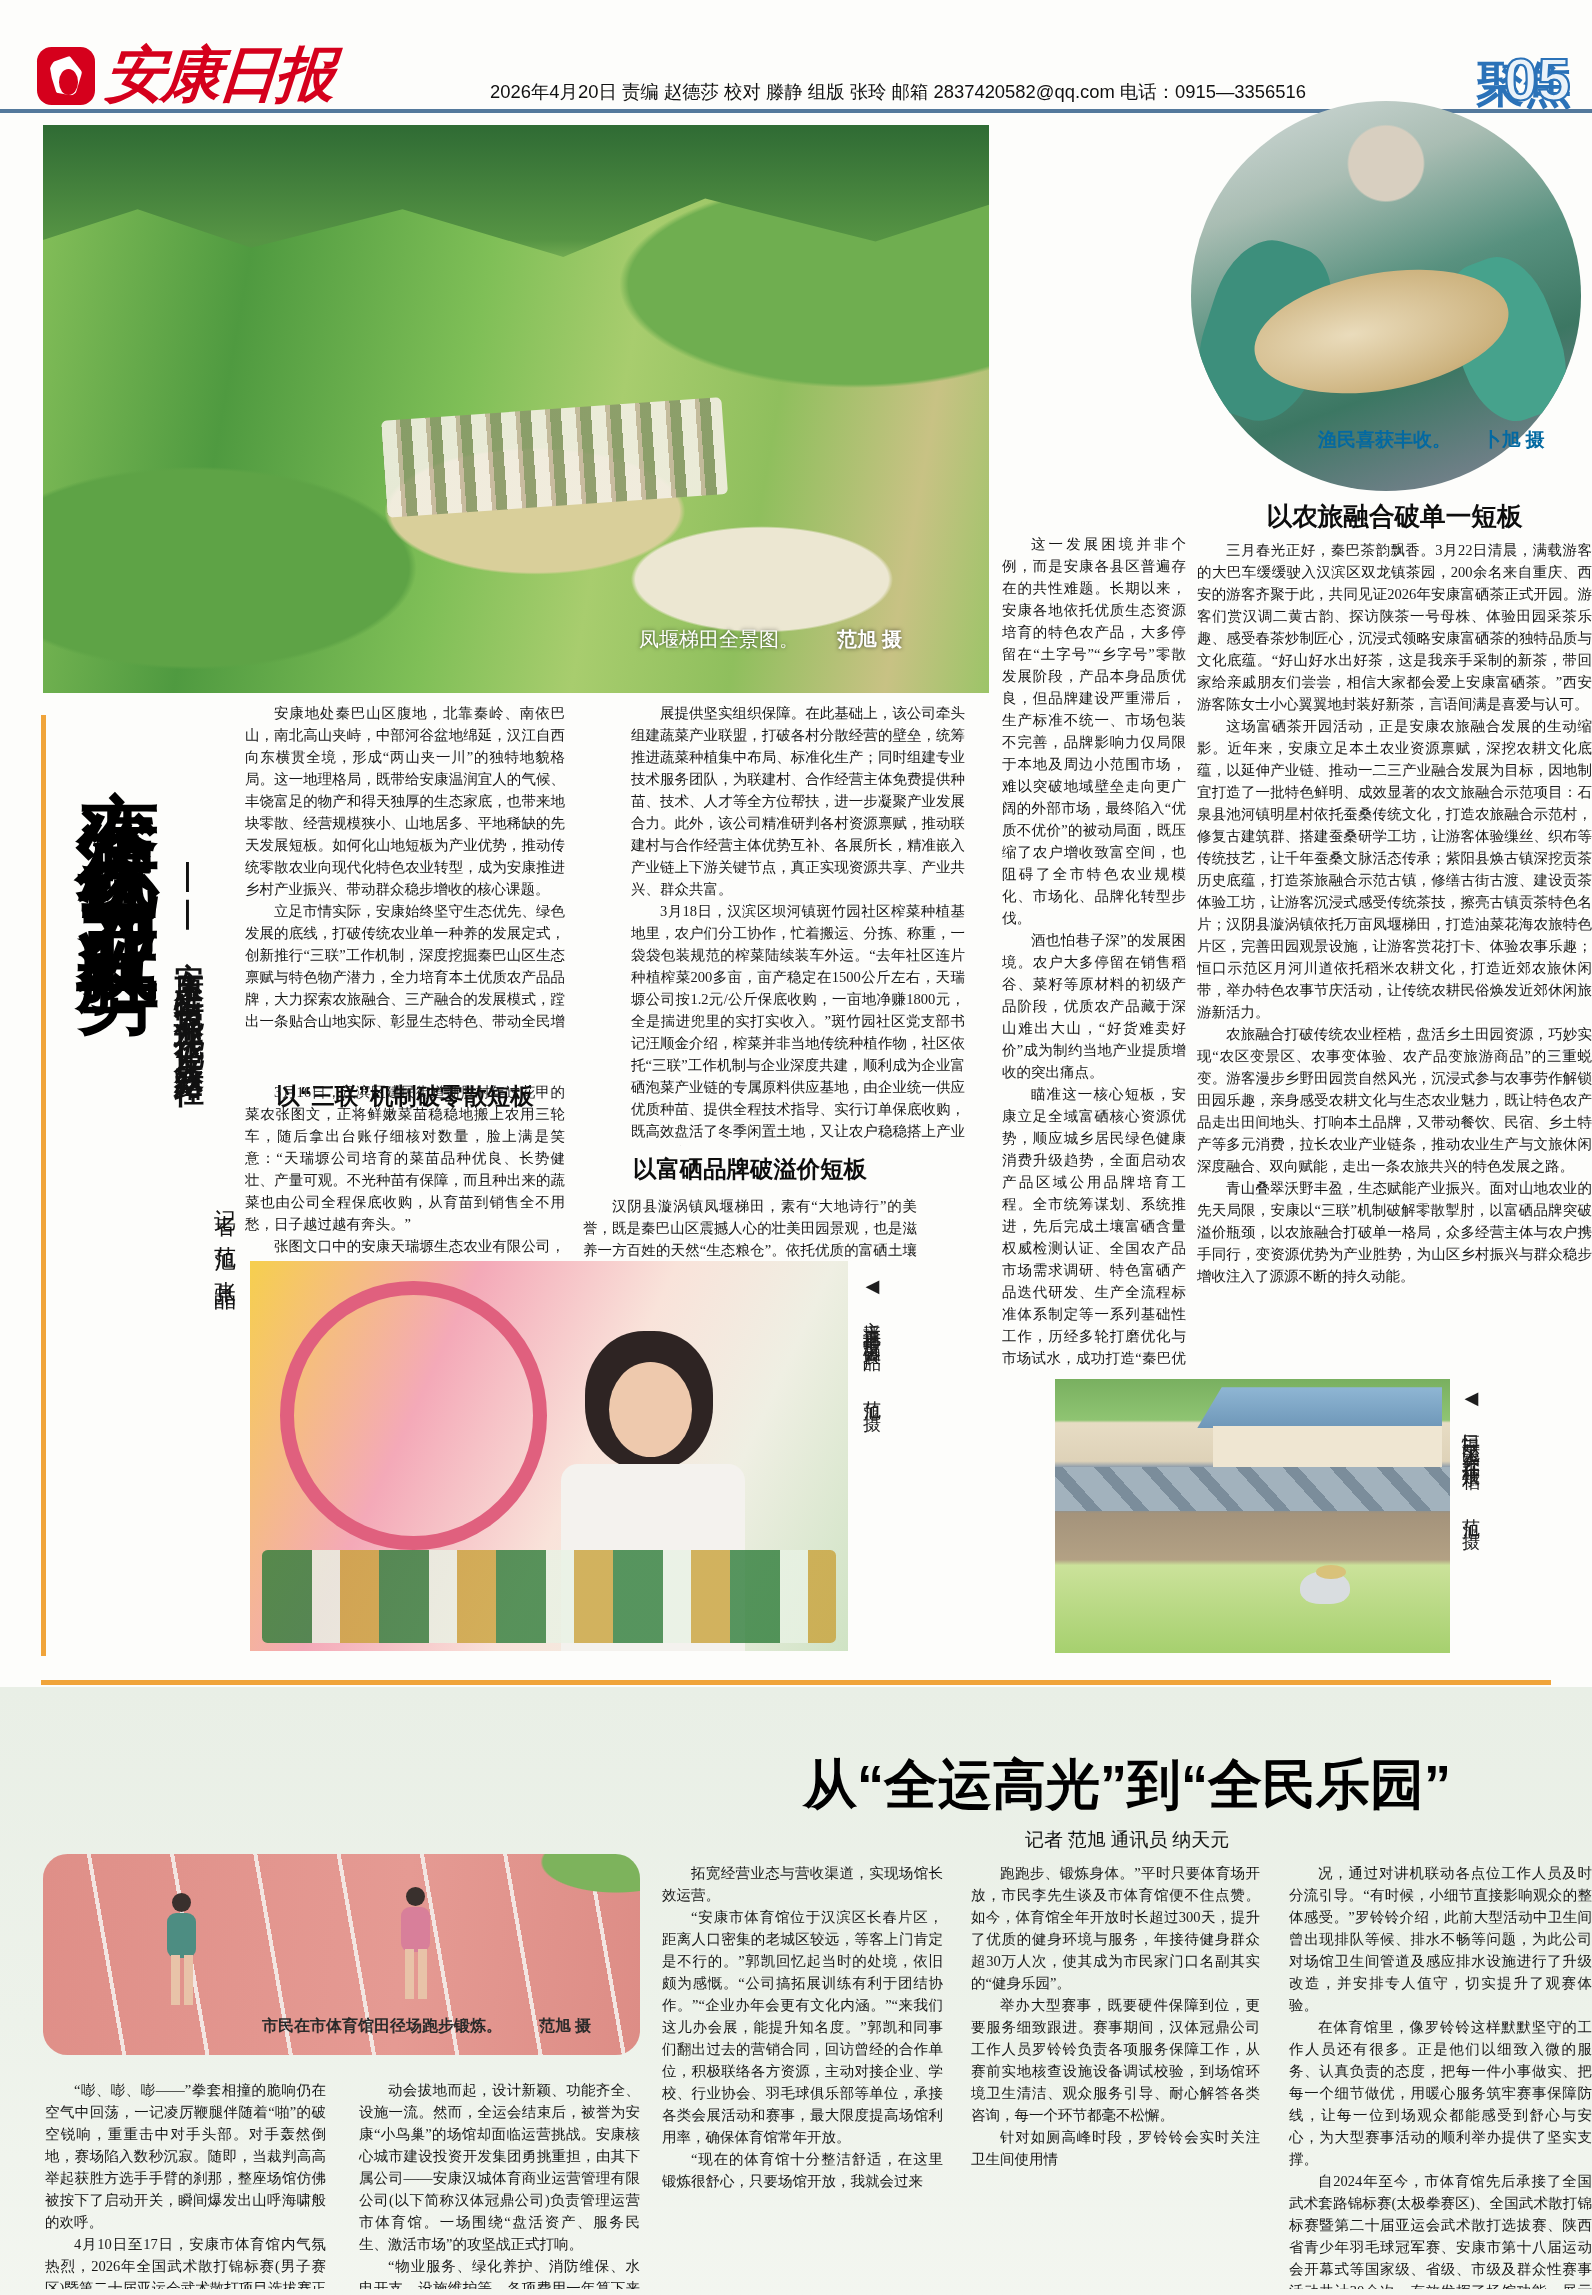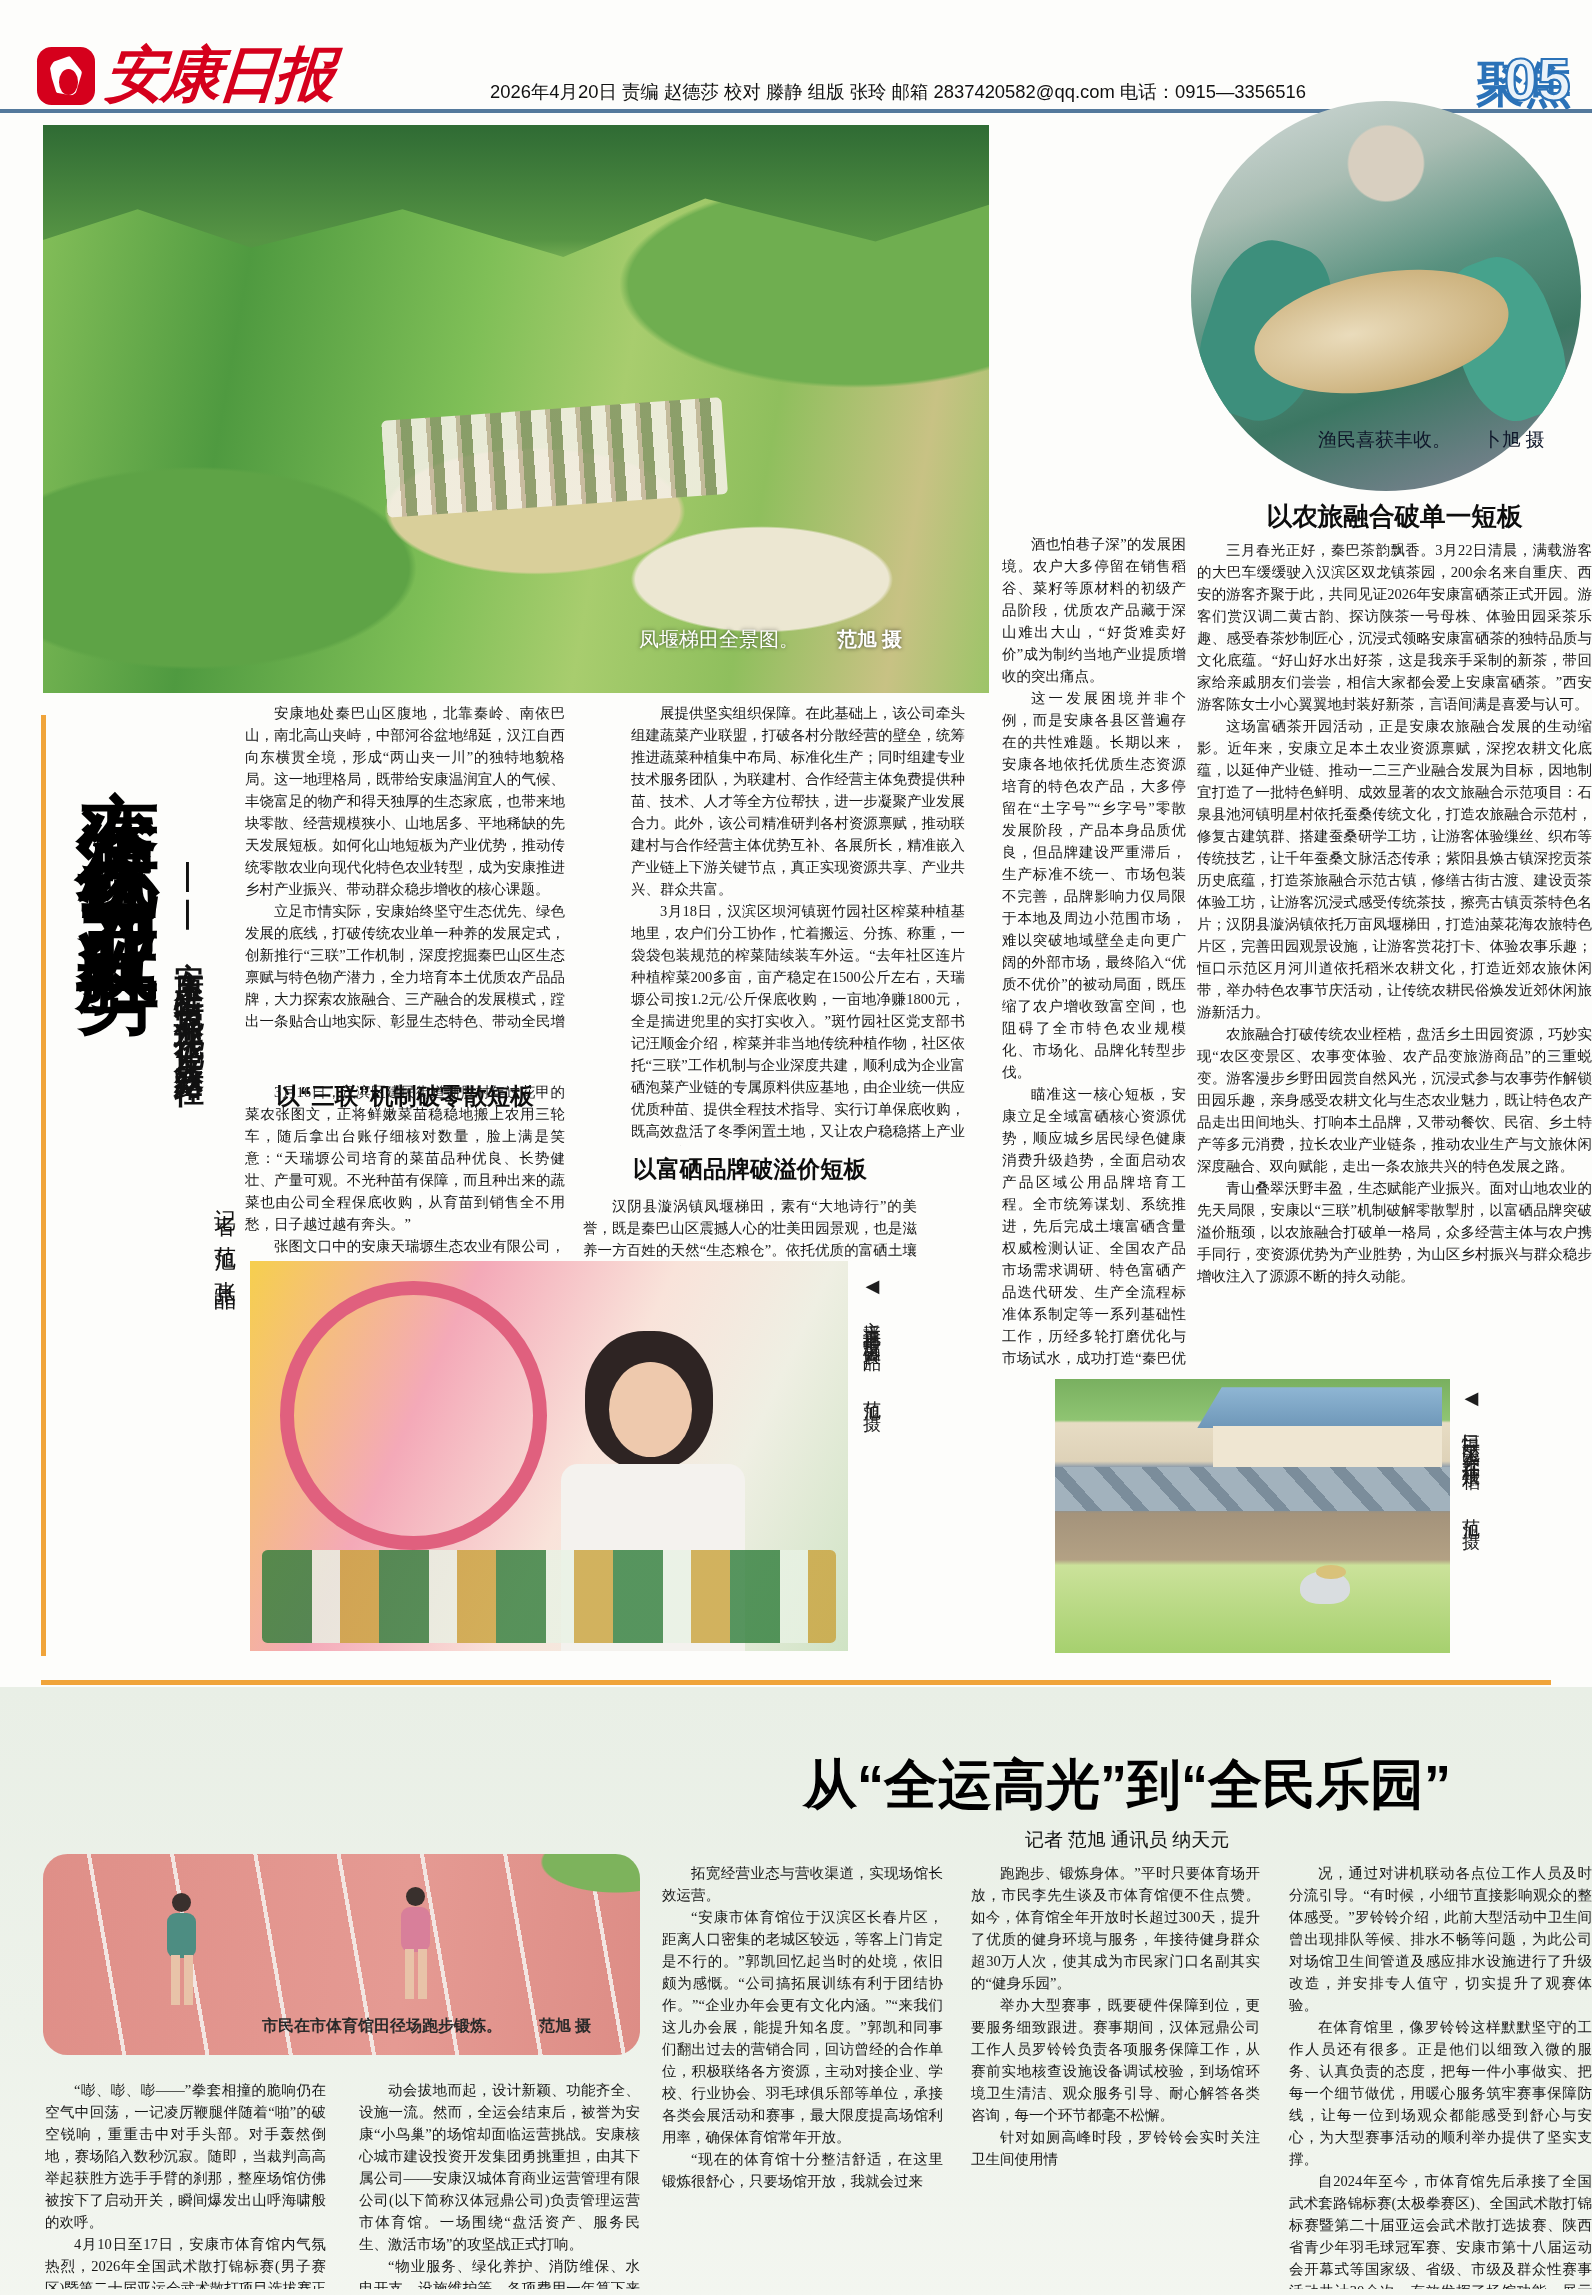--- a/index.html
+++ b/index.html
@@ -24,21 +24,21 @@
     linear-gradient(100deg,#86c05a 0%,#4f9a40 22%,#7fbf57 45%,#a8cd6e 60%,#8fbf5d 75%,#c8c284 90%,#9cc468 100%);}
   #photo-terrace .mountains{position:absolute;top:0;left:0;right:0;height:27%;background:linear-gradient(180deg,#2f6b34,#569444 75%,rgba(86,148,68,0));clip-path:polygon(0 0,100% 0,100% 52%,88% 76%,70% 48%,55% 86%,38% 55%,22% 80%,10% 55%,0 75%);}
   #photo-terrace .village{position:absolute;left:36%;top:50%;width:36%;height:17%;background:repeating-linear-gradient(90deg,#f3efe4 0 14.5px,#c7b9a0 14.5px 19px,#8a9a6a 19px 30px);opacity:.9;transform:rotate(-4deg);border-radius:5.6px;}
   .photo-cap{position:absolute;font-size:20px;color:#ffffff;text-shadow:0 0 4.5px rgba(0,0,0,.65);white-space:nowrap;}
   #photo-fisher{left:1191px;top:101px;width:390px;height:390px;border-radius:50%;background:
     radial-gradient(circle 39px at 50% 16%, #d8cfc0 0 95%, transparent 100%),
     linear-gradient(160deg,#d4dcdb 0%,#a9bdb3 25%,#58917f 48%,#3c7763 68%,#6d7f86 88%,#8c8f99 100%);}
   #photo-fisher .fish{position:absolute;left:16%;top:44%;width:66%;height:30%;background:radial-gradient(ellipse at 38% 48%,#eadcbc,#cdb37f 70%,#b29764);border-radius:50%;transform:rotate(-10deg);}
   #photo-fisher .arm{position:absolute;left:4%;top:36%;width:30%;height:46%;background:#3d8f7c;border-radius:40%;transform:rotate(18deg);}
   #photo-fisher .arm2{position:absolute;right:6%;top:40%;width:26%;height:42%;background:#46a28c;border-radius:40%;transform:rotate(-20deg);}
-  #cap-fisher{position:absolute;left:1318px;top:427px;font-size:19px;color:#0f172a;white-space:nowrap;font-weight:normal;}
+  #cap-fisher{position:absolute;left:1318px;top:427px;font-size:19px;color:#0369a1;white-space:nowrap;font-weight:bold;}
   #photo-livestream{left:250px;top:1261px;width:598px;height:390px;background:linear-gradient(115deg,#f6cf4e 0%,#f4a9b8 30%,#f9e3da 55%,#efefe3 75%,#cfe3c4 100%);}
   #photo-livestream .ring{position:absolute;left:5%;top:5%;width:40%;height:62%;border:14.5px solid #e0607e;border-radius:50%;}
   #photo-livestream .hair{position:absolute;left:56%;top:18%;width:128px;height:139px;background:#2e2423;border-radius:46%;}
   #photo-livestream .face{position:absolute;left:60%;top:26%;width:83px;height:95px;background:#eec9ad;border-radius:50%;}
   #photo-livestream .body{position:absolute;left:52%;top:52%;width:184px;height:50%;background:#f4f2ee;border-radius:16.7px 16.7px 0 0;}
   #photo-livestream .products{position:absolute;left:2%;bottom:2%;width:96%;height:24%;background:repeating-linear-gradient(90deg,#2f7d3a 0 50px,#e8f2e4 50px 78px,#c9a23a 78px 117px);border-radius:5.6px;opacity:.8;}
   .vcap{position:absolute;writing-mode:vertical-rl;font-size:18px;color:#1d1d1d;letter-spacing:3.3px;}
   #photo-rice{left:1055px;top:1379px;width:395px;height:274px;background:linear-gradient(180deg,#79b060 0%,#8fc472 15%,#e7dcc4 16%,#ded2b8 30%,#93a0ac 32%,#7f8f9c 47%,#a4937b 49%,#b3a184 66%,#cbe29a 68%,#a6d06e 100%);}
   #photo-rice .roof{position:absolute;left:36%;top:3%;width:62%;height:15%;background:linear-gradient(180deg,#8fb6d4,#6e97b8);clip-path:polygon(0 100%,10% 0,100% 0,100% 100%);}
   #photo-rice .wallhouse{position:absolute;left:40%;top:17%;width:58%;height:15%;background:#efe6d2;}
@@ -109,22 +109,22 @@
     <p class="para">展提供坚实组织保障。在此基础上，该公司牵头组建蔬菜产业联盟，打破各村分散经营的壁垒，统筹推进蔬菜种植集中布局、标准化生产；同时组建专业技术服务团队，为联建村、合作经营主体免费提供种苗、技术、人才等全方位帮扶，进一步凝聚产业发展合力。此外，该公司精准研判各村资源禀赋，推动联建村与合作经营主体优势互补、各展所长，精准嵌入产业链上下游关键节点，真正实现资源共享、产业共兴、群众共富。</p>
     <p class="para">3月18日，汉滨区坝河镇斑竹园社区榨菜种植基地里，农户们分工协作，忙着搬运、分拣、称重，一袋袋包装规范的榨菜陆续装车外运。“去年社区连片种植榨菜200多亩，亩产稳定在1500公斤左右，天瑞塬公司按1.2元/公斤保底收购，一亩地净赚1800元，全是揣进兜里的实打实收入。”斑竹园社区党支部书记汪顺金介绍，榨菜并非当地传统种植作物，社区依托“三联”工作机制与企业深度共建，顺利成为企业富硒泡菜产业链的专属原料供应基地，由企业统一供应优质种苗、提供全程技术指导、实行订单保底收购，既高效盘活了冬季闲置土地，又让农户稳稳搭上产业增收快车。</p>
 
   </div>
   <div class="h-sec" style="left:583px;top:1153px;width:334px;">以富硒品牌破溢价短板</div>
   <div class="col" style="left:583px;top:1195px;width:334px;height:62px;">
     <p class="para">汉阴县漩涡镇凤堰梯田，素有“大地诗行”的美誉，既是秦巴山区震撼人心的壮美田园景观，也是滋养一方百姓的天然“生态粮仓”。依托优质的富硒土壤和优良的生态环境，这里产出的富硒稻米、菜籽油品质上乘、市场口碑良好，却曾长期陷入“好</p>
   </div>
 
   <div class="col" style="left:1002px;top:533px;width:184px;height:834px;">
+    <p class="para">这一发展困境并非个例，而是安康各县区普遍存在的共性难题。长期以来，安康各地依托优质生态资源培育的特色农产品，大多停留在“土字号”“乡字号”零散发展阶段，产品本身品质优良，但品牌建设严重滞后，生产标准不统一、市场包装不完善，品牌影响力仅局限于本地及周边小范围市场，难以突破地域壁垒走向更广阔的外部市场，最终陷入“优质不优价”的被动局面，既压缩了农户增收致富空间，也阻碍了全市特色农业规模化、市场化、品牌化转型步伐。</p>
     <p class="para">酒也怕巷子深”的发展困境。农户大多停留在销售稻谷、菜籽等原材料的初级产品阶段，优质农产品藏于深山难出大山，“好货难卖好价”成为制约当地产业提质增收的突出痛点。</p>
-    <p class="para">这一发展困境并非个例，而是安康各县区普遍存在的共性难题。长期以来，安康各地依托优质生态资源培育的特色农产品，大多停留在“土字号”“乡字号”零散发展阶段，产品本身品质优良，但品牌建设严重滞后，生产标准不统一、市场包装不完善，品牌影响力仅局限于本地及周边小范围市场，难以突破地域壁垒走向更广阔的外部市场，最终陷入“优质不优价”的被动局面，既压缩了农户增收致富空间，也阻碍了全市特色农业规模化、市场化、品牌化转型步伐。</p>
     <p class="para">瞄准这一核心短板，安康立足全域富硒核心资源优势，顺应城乡居民绿色健康消费升级趋势，全面启动农产品区域公用品牌培育工程。全市统筹谋划、系统推进，先后完成土壤富硒含量权威检测认证、全国农产品市场需求调研、特色富硒产品迭代研发、生产全流程标准体系制定等一系列基础性工作，历经多轮打磨优化与市场试水，成功打造“秦巴优品 硒有安康”“安康富硒茶”“安康汉水鱼”等一批辨识度高、市场认可度高、产品溢价能力突出的市级区域公用品牌，彻底打破乡土农产品无品牌的发展瓶颈。</p>
 
   </div>
 
   <div id="photo-fisher" class="photo">
     <div class="arm"></div>
     <div class="arm2"></div>
     <div class="fish"></div>
   </div>
   <div id="cap-fisher">

